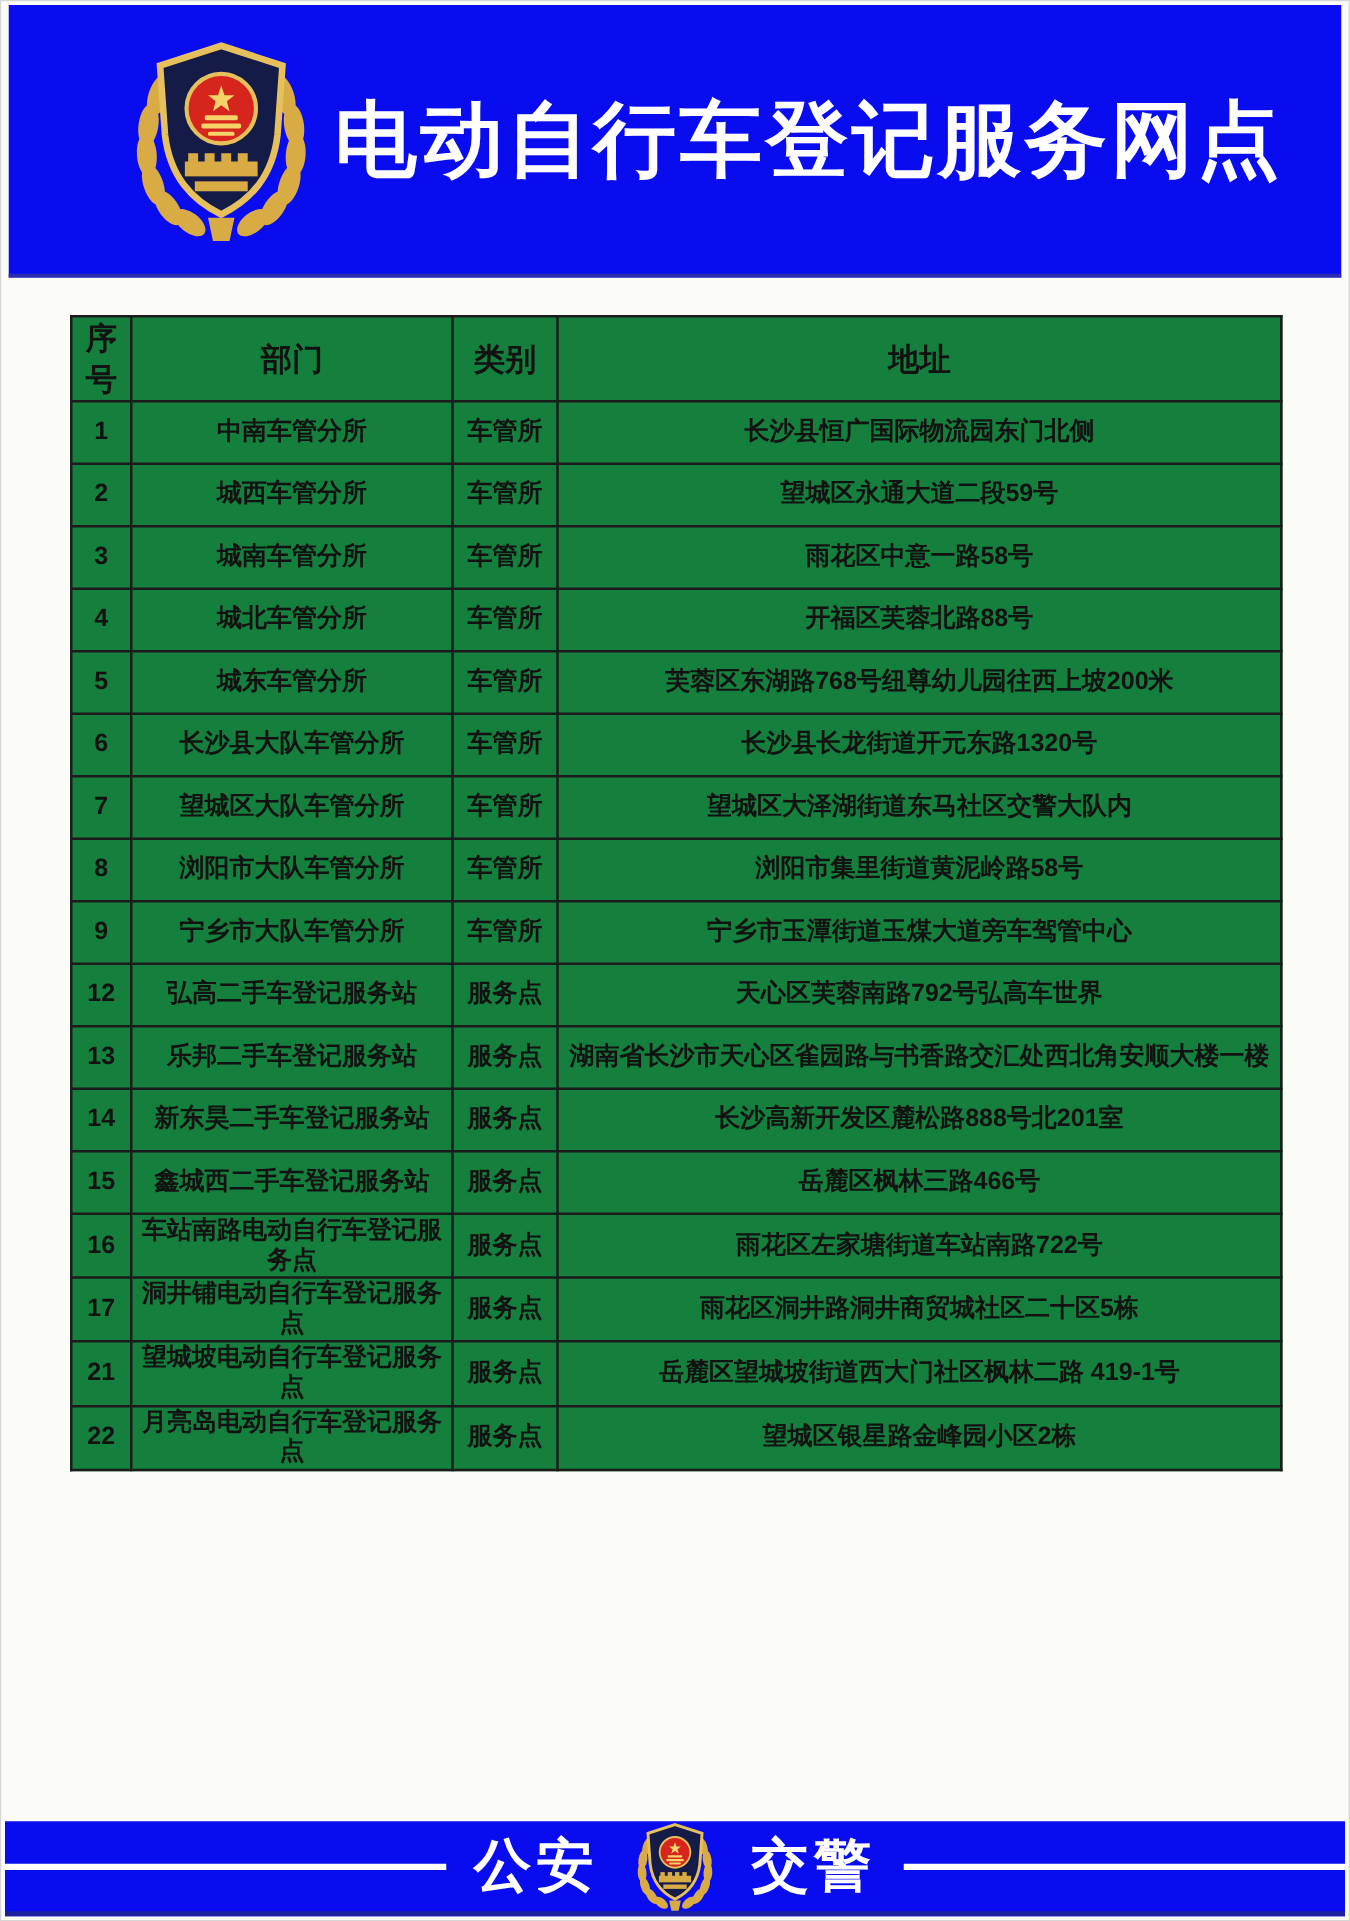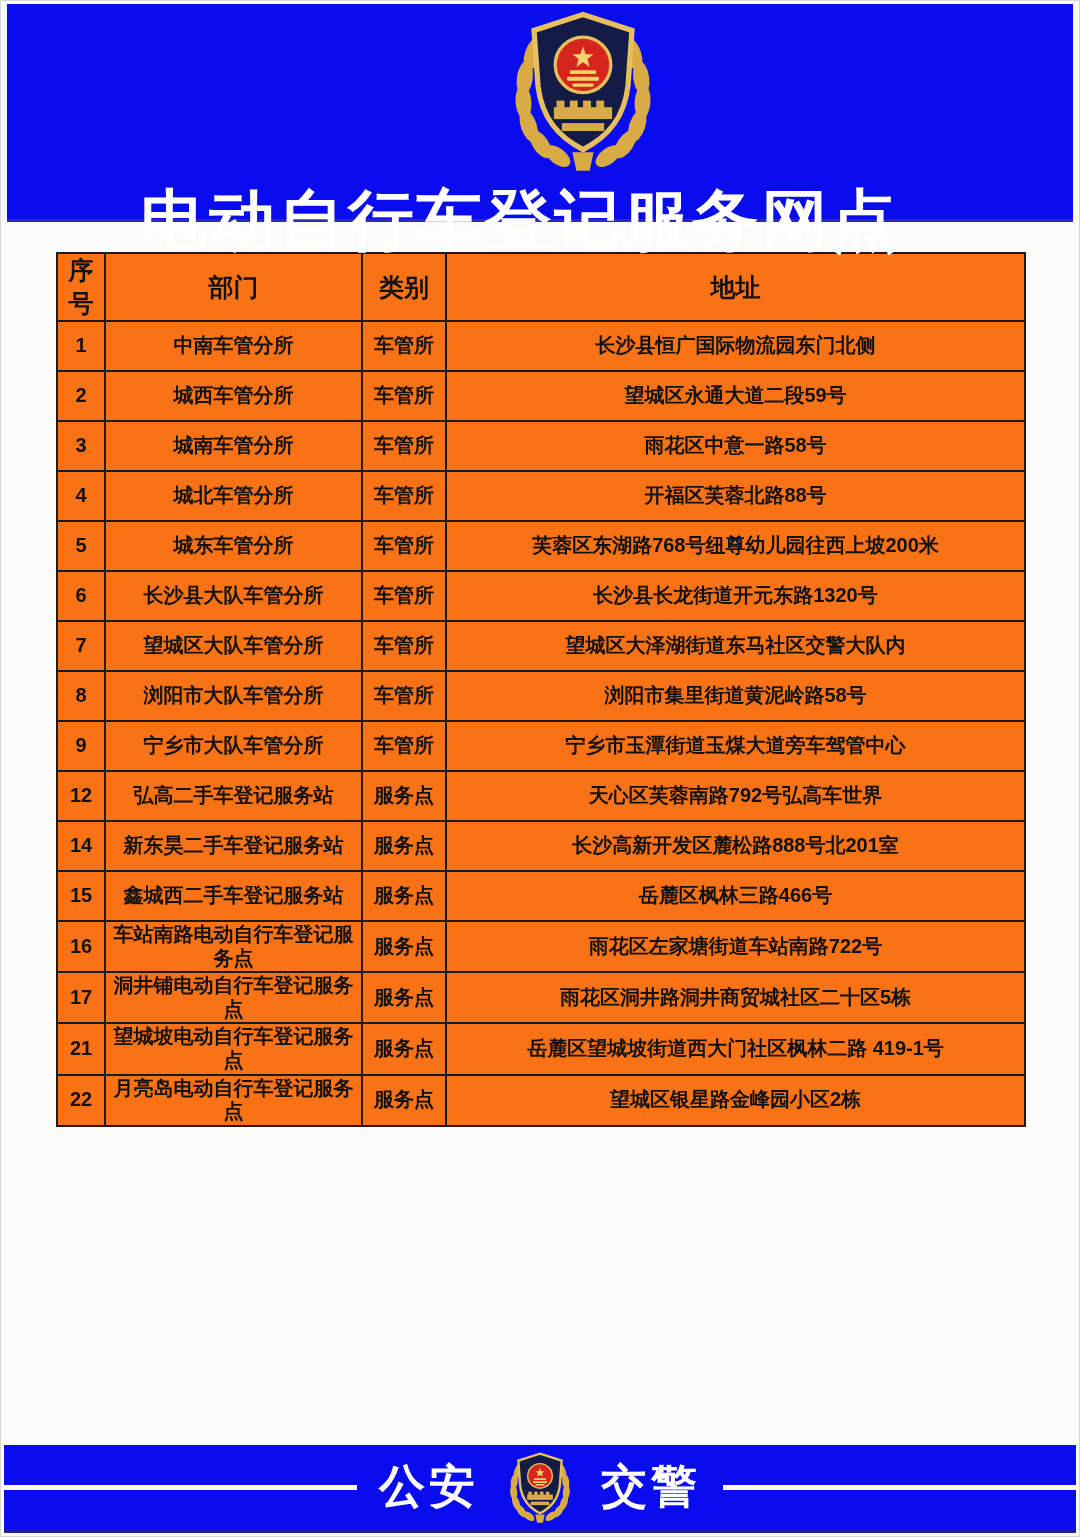--- a/index.html
+++ b/index.html
@@ -14,42 +14,41 @@
   }
 
   
   .banner {
     margin:3px 6px 0 6px;
     height:215px;
     background:#0a0cf0;
     border-bottom:3px solid #2b2bb0;
     display:flex;
     align-items:center;
-    flex-direction:column;
   }
   .banner .emblem { width:168px; height:172px; margin-left:86px; flex:0 0 auto; }
   .banner h1 {
     flex:1;
     margin:0;
     padding:0 40px 0 0;
     text-align:center;
     color:#ffffff;
     font-size:66px;
     font-weight:900;
     letter-spacing:3px;
     white-space:nowrap;
   }
 
   
   .table-wrap { margin:30px auto 0 auto; width:968px; }
   table.sites {
     border-collapse:collapse;
     width:100%;
     table-layout:fixed;
-    background:#f97316;
+    background:#15803d;
   }
   table.sites th, table.sites td {
     border:2px solid #1b1b1b;
     text-align:center;
     vertical-align:middle;
     color:#121212;
     overflow:hidden;
   }
   table.sites th {
     height:50px;
@@ -63,21 +62,21 @@
     font-weight:600;
     line-height:1.18;
     padding:1px 4px;
   }
   td.c-no { font-weight:500; font-size:20px; }
 
   
   .footer {
     position:absolute;
     left:3px; right:3px; bottom:3px;
-    height:88px;
+    height:76px;
     background:#0a0cf0;
     border-bottom:4px solid #1c1f9e;
     box-sizing:border-box;
     display:flex;
     align-items:center;
   }
   .footer .line { flex:1; height:5px; background:#ffffff; }
   .footer .ftext {
     color:#ffffff;
     font-size:46px;
@@ -205,20 +204,26 @@
           <td class="c-cat">车管所</td>
           <td class="c-addr">宁乡市玉潭街道玉煤大道旁车驾管中心</td>
         </tr>
         <tr>
           <td class="c-no">12</td>
           <td class="c-dept">弘高二手车登记服务站</td>
           <td class="c-cat">服务点</td>
           <td class="c-addr">天心区芙蓉南路792号弘高车世界</td>
         </tr>
         <tr>
+          <td class="c-no">13</td>
+          <td class="c-dept">乐邦二手车登记服务站</td>
+          <td class="c-cat">服务点</td>
+          <td class="c-addr">湖南省长沙市天心区雀园路与书香路交汇处西北角安顺大楼一楼</td>
+        </tr>
+        <tr>
           <td class="c-no">14</td>
           <td class="c-dept">新东昊二手车登记服务站</td>
           <td class="c-cat">服务点</td>
           <td class="c-addr">长沙高新开发区麓松路888号北201室</td>
         </tr>
         <tr>
           <td class="c-no">15</td>
           <td class="c-dept">鑫城西二手车登记服务站</td>
           <td class="c-cat">服务点</td>
           <td class="c-addr">岳麓区枫林三路466号</td>

